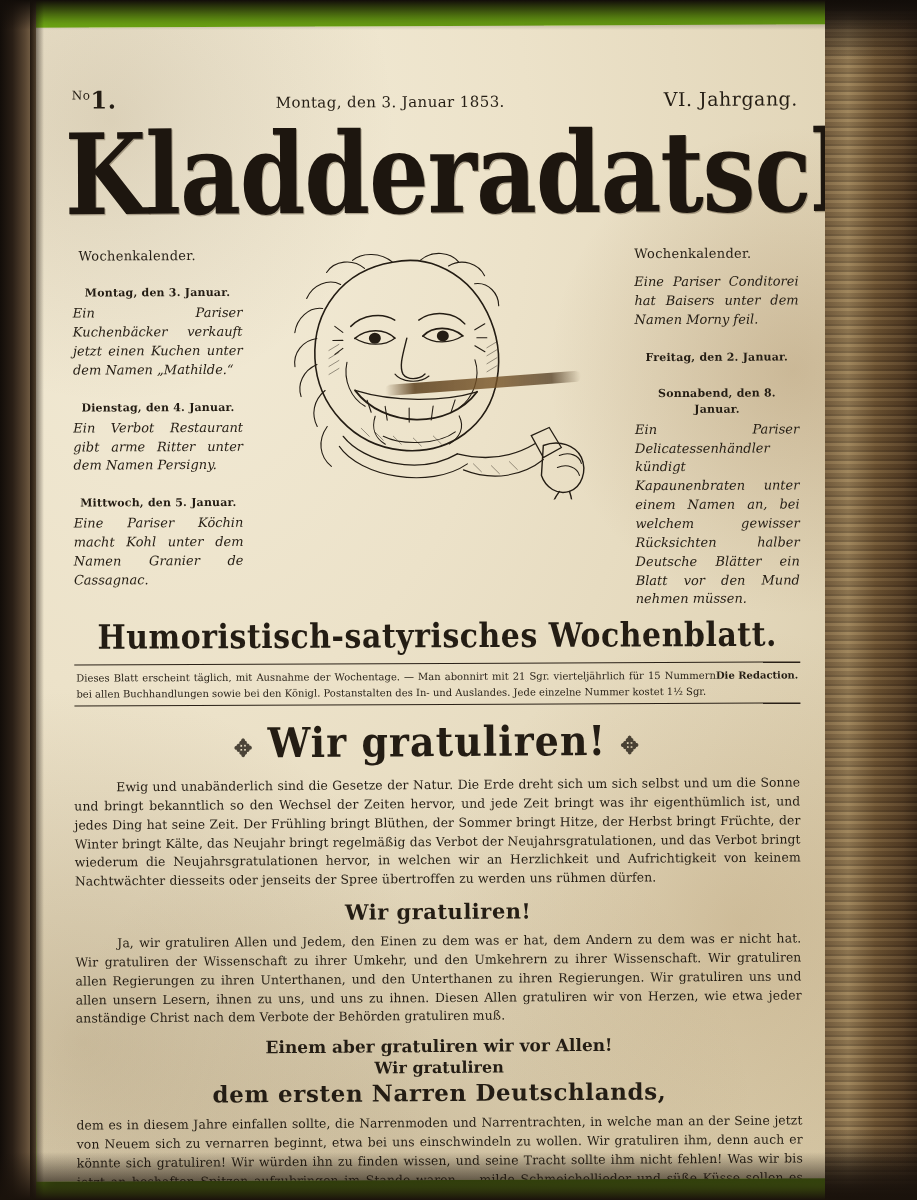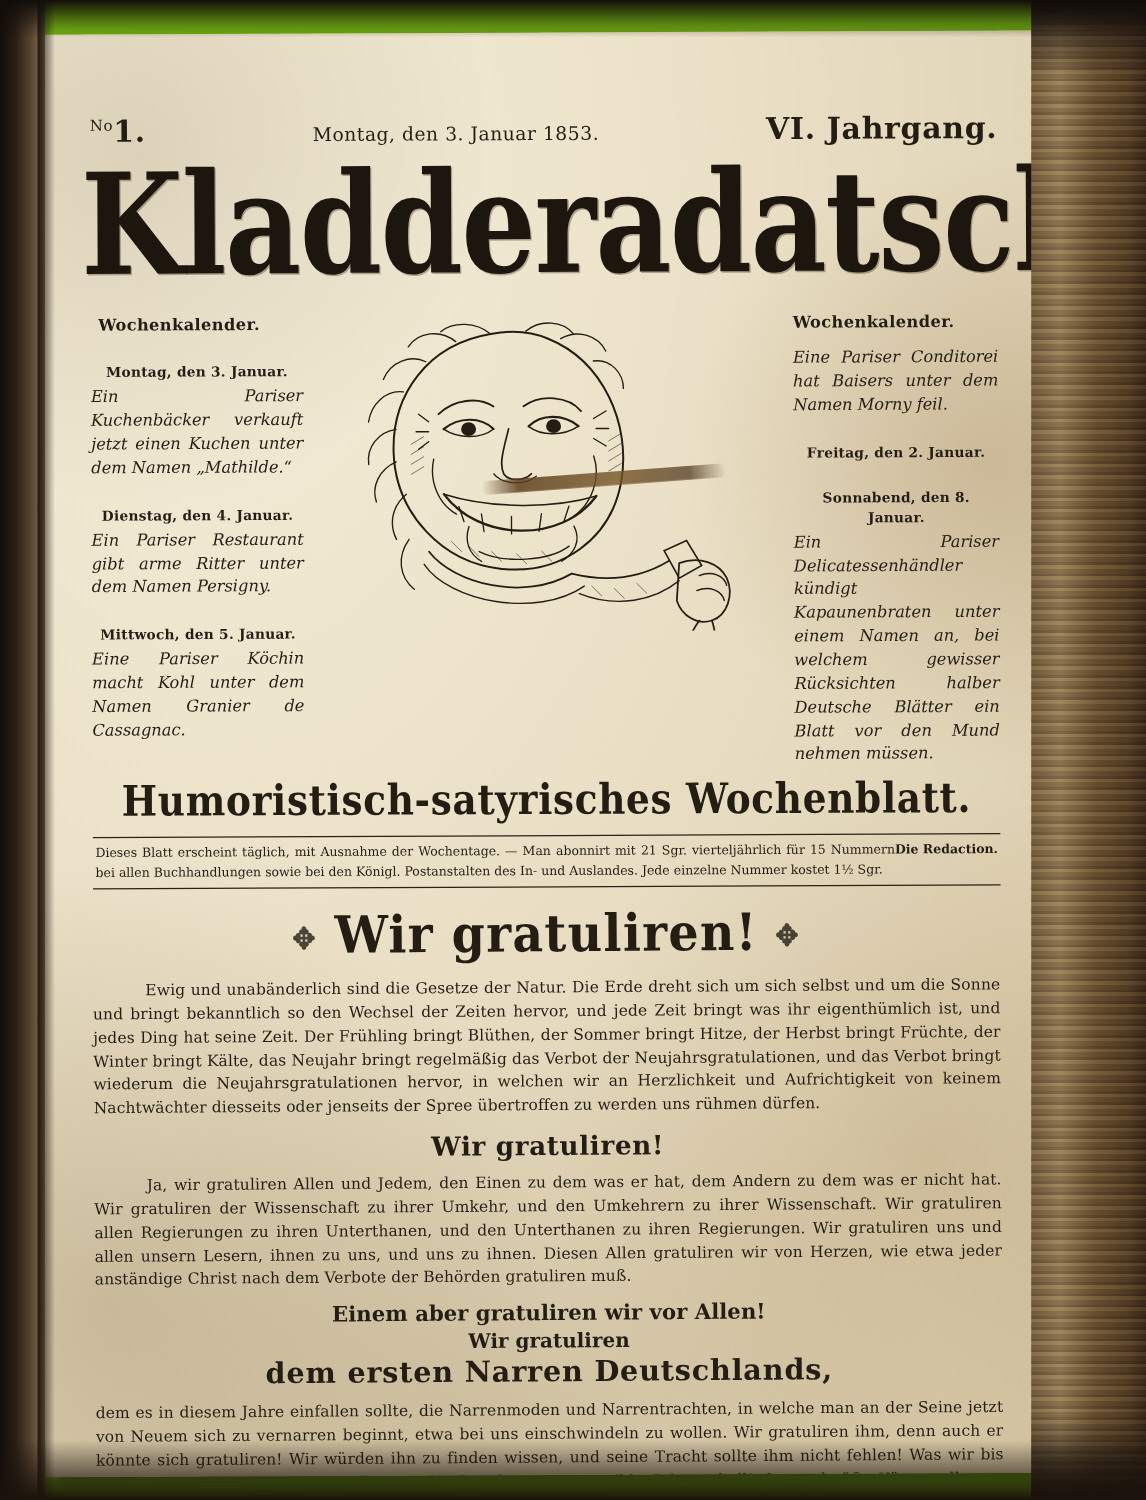--- a/index.html
+++ b/index.html
@@ -120,22 +120,22 @@
     font-size: 24px;
     font-weight: bold;
     letter-spacing: .5px;
   }
   .issue-no sup { font-size: 12px; font-weight: normal; }
   .mast-date {
     font-size: 15px;
     letter-spacing: .4px;
   }
   .mast-year {
-    font-size: 24px;
-    font-weight: bold;
+    font-size: 19px;
+    font-weight: normal;
     letter-spacing: .5px;
     margin-top: 43px;
   }
 
   
   .title-wrap {
     text-align: center;
     margin-top: -4px;
   }
   .big-title {
@@ -158,21 +158,21 @@
     justify-content: space-between;
     margin-top: 4px;
   }
   .cal-col {
     width: 186px;
     font-size: 10.5px;
     line-height: 1.45;
   }
   .cal-col.right { width: 180px; }
   .cal-head {
-    font-weight: bold;
+    font-weight: normal;
     font-size: 13px;
     letter-spacing: .3px;
     margin-bottom: 10px;
   }
   .cal-col.left .cal-head { margin-left: 6px; }
   .cal-day {
     font-weight: bold;
     text-align: center;
     font-size: 11px;
     margin: 20px 0 3px 0;
@@ -304,21 +304,21 @@
 
       <div class="cal-row">
 
         <div class="cal-col left">
           <div class="cal-head">Wochenkalender.</div>
 
           <div class="cal-day">Montag, den 3. Januar.</div>
           <div class="cal-text">Ein Pariser Kuchenbäcker verkauft jetzt einen Kuchen unter dem Namen „Mathilde.“</div>
 
           <div class="cal-day">Dienstag, den 4. Januar.</div>
-          <div class="cal-text">Ein Pariser Restaurant gibt arme Ritter unter dem Namen Persigny.</div>
+          <div class="cal-text">Ein Verbot Restaurant gibt arme Ritter unter dem Namen Persigny.</div>
 
           <div class="cal-day">Mittwoch, den 5. Januar.</div>
           <div class="cal-text">Eine Pariser Köchin macht Kohl unter dem Namen Granier de Cassagnac.</div>
         </div>
 
         <div class="cal-mid">
 
           <svg class="face-svg" width="392" height="260" viewBox="0 0 392 260">
             <g fill="none" stroke="#241d14" stroke-width="1.1" stroke-linecap="round">
 

